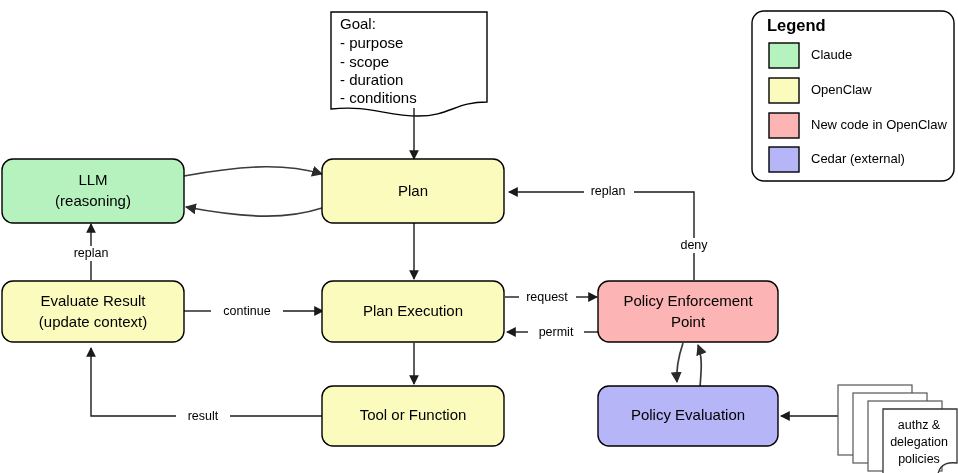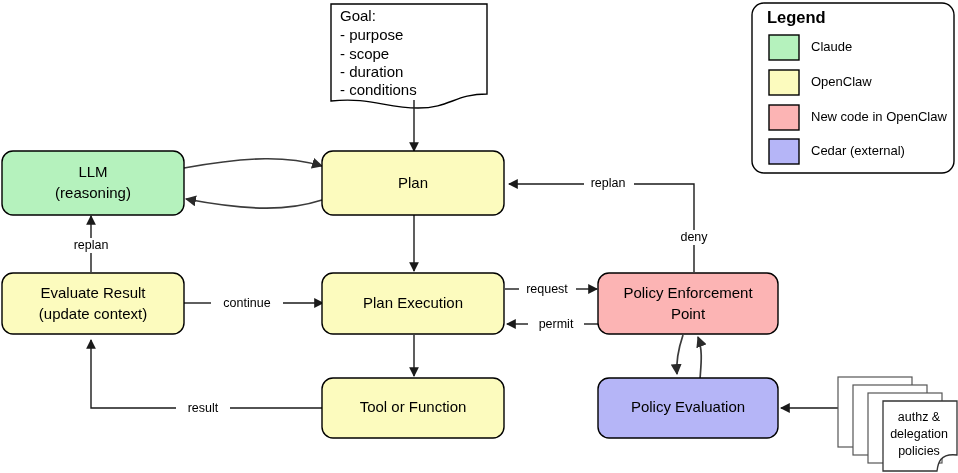--- a/index.html
+++ b/index.html
@@ -10,20 +10,21 @@
   body {
     width: 958px;
     height: 473px;
     font-family: "Liberation Sans", sans-serif;
     overflow: hidden;
   }
   #diagram-root {
     position: relative;
     width: 958px;
     height: 370px;
+    margin-top: 8px;
   }
   svg#diagram-svg {
     position: absolute;
     top: 0;
     left: 0;
     width: 958px;
     height: 473px;
   }
   .node-label {
     font-family: "Liberation Sans", sans-serif;

